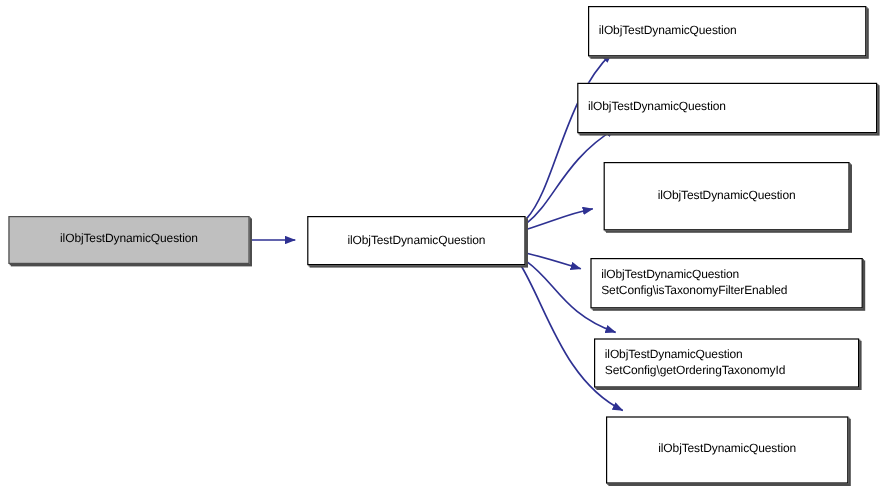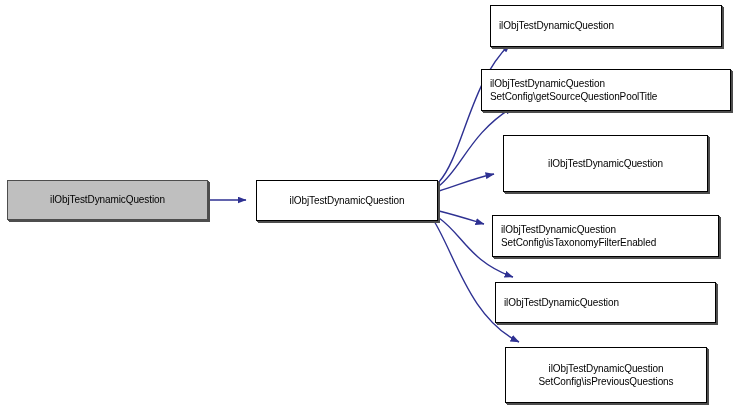--- a/index.html
+++ b/index.html
@@ -78,20 +78,20 @@
         <path d="M 439 211 C 459 216, 474 221, 484 224" fill="none" stroke="#2e3192" stroke-width="1.4" marker-end="url(#arrowhead)"></path>
         <path d="M 439 218 C 463 235, 470 262, 513 277" fill="none" stroke="#2e3192" stroke-width="1.4" marker-end="url(#arrowhead)"></path>
         <path d="M 434 221 C 455 255, 470 318, 519 342" fill="none" stroke="#2e3192" stroke-width="1.4" marker-end="url(#arrowhead)"></path>
       </g>
   </svg>
 
   <div id="nodes-group">
       <div class="node root" style="left: 7px; top: 180px; width: 201px; height: 40px;"><span class="line">ilObjTestDynamicQuestion</span></div>
       <div class="node shadow" style="left: 256px; top: 180px; width: 182px; height: 41px;"><span class="line">ilObjTestDynamicQuestion</span></div>
       <div class="node shadow align-left" style="left: 490px; top: 5px; width: 232px; height: 42px;"><span class="line">ilObjTestDynamicQuestion</span></div>
-      <div class="node shadow align-left" style="left: 481px; top: 69px; width: 250px; height: 42px;"><span class="line">ilObjTestDynamicQuestion</span><span class="line">SetConfig\getSourceQuestionPoolTitle</span></div>
+      <div class="node shadow align-left" style="left: 481px; top: 69px; width: 250px; height: 42px;"><span class="line">ilObjTestDynamicQuestion</span></div>
       <div class="node shadow" style="left: 503px; top: 135px; width: 205px; height: 57px;"><span class="line">ilObjTestDynamicQuestion</span></div>
       <div class="node shadow align-left" style="left: 492px; top: 215px; width: 227px; height: 42px;"><span class="line">ilObjTestDynamicQuestion</span><span class="line">SetConfig\isTaxonomyFilterEnabled</span></div>
-      <div class="node shadow align-left" style="left: 495px; top: 282px; width: 221px; height: 41px;"><span class="line">ilObjTestDynamicQuestion</span></div>
-      <div class="node shadow" style="left: 505px; top: 347px; width: 202px; height: 56px;"><span class="line">ilObjTestDynamicQuestion</span><span class="line">SetConfig\isPreviousQuestions</span></div>
+      <div class="node shadow align-left" style="left: 495px; top: 282px; width: 221px; height: 41px;"><span class="line">ilObjTestDynamicQuestion</span><span class="line">SetConfig\getOrderingTaxonomyId</span></div>
+      <div class="node shadow" style="left: 505px; top: 347px; width: 202px; height: 56px;"><span class="line">ilObjTestDynamicQuestion</span></div>
     </div>
 
 </div>
 
 </body></html>

